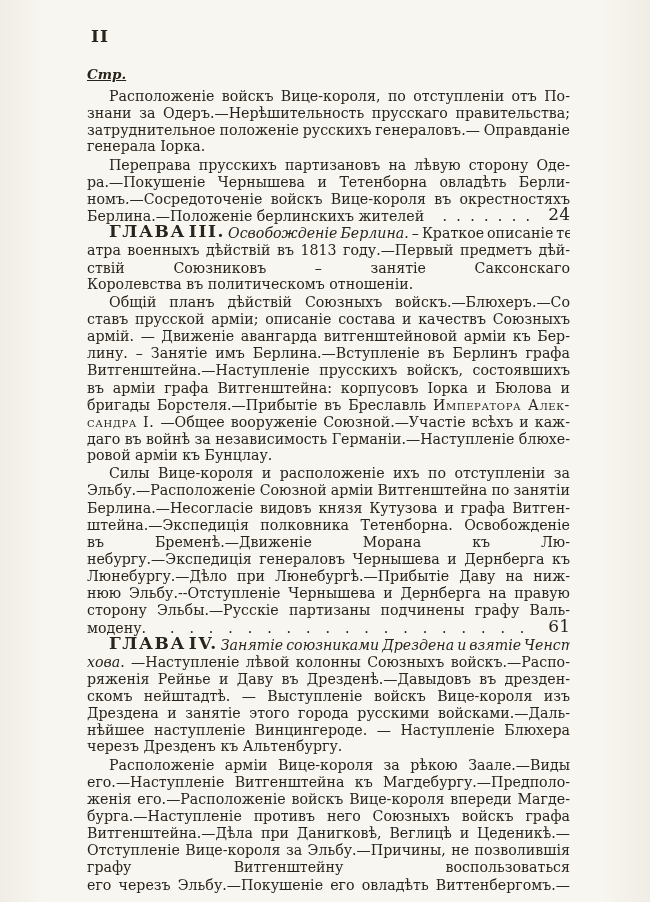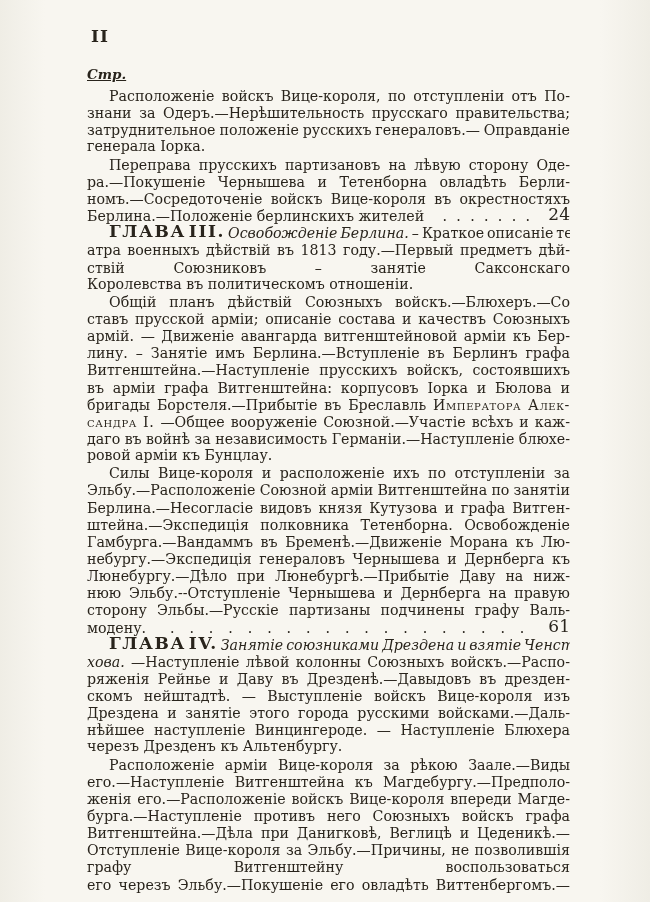--- a/index.html
+++ b/index.html
@@ -260,21 +260,20 @@
             <span class="r">графа</span>
             <span class="r">Витген-</span>
           </div>
           <div class="line">
             <span class="r">штейна.—Экспедиція</span>
             <span class="r">полковника</span>
             <span class="r">Тетенборна.</span>
             <span class="r">Освобожденіе</span>
           </div>
           <div class="line">
-            <span class="r">Гамбурга.—Вандаммъ</span>
             <span class="r">въ</span>
             <span class="r">Бременѣ.—Движеніе</span>
             <span class="r">Морана</span>
             <span class="r">къ</span>
             <span class="r">Лю-</span>
           </div>
           <div class="line">
             <span class="r">небургу.—Экспедиція</span>
             <span class="r">генераловъ</span>
             <span class="r">Чернышева</span>

